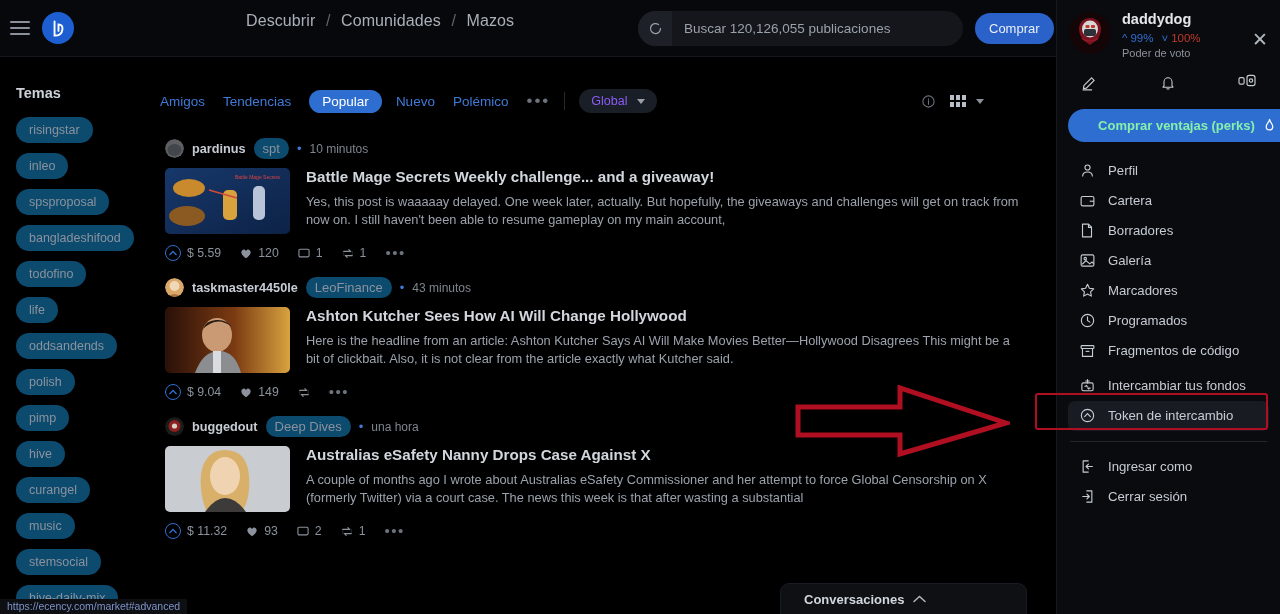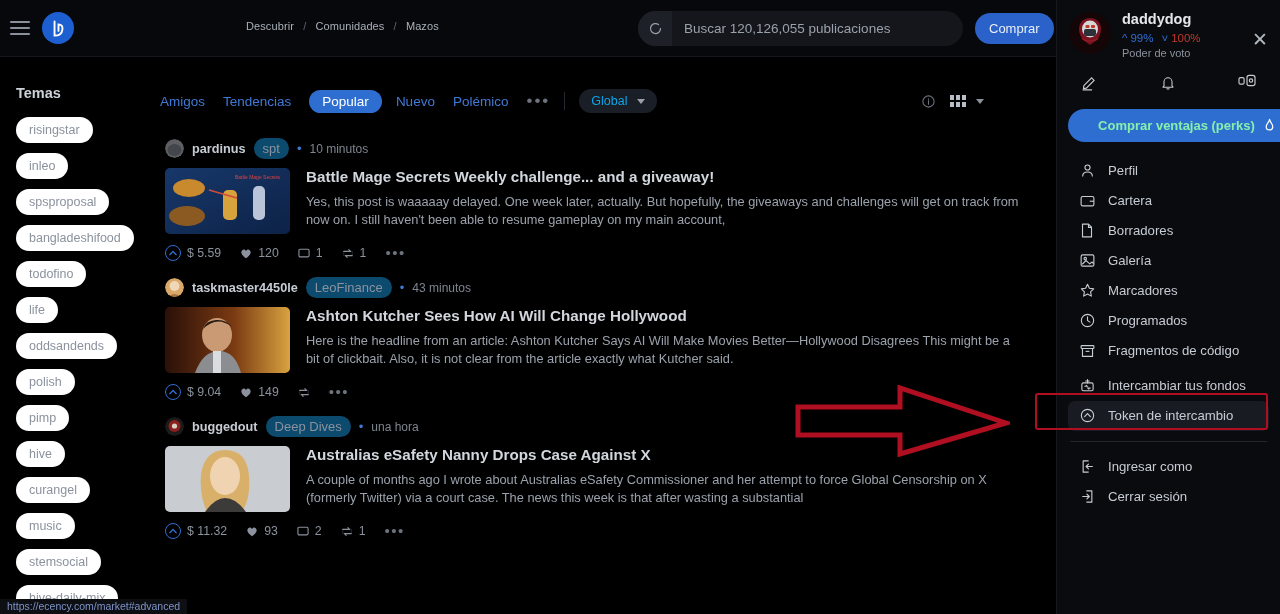--- a/index.html
+++ b/index.html
@@ -23,22 +23,22 @@
                display:flex; flex-direction:column; justify-content:space-between; cursor:pointer;}
   .hamburger span { display:block; height:2px; background:#8b919c; border-radius:2px;}
   .logo {
     width: 32px; height: 32px; border-radius: 50%;
     background: #1d5fd1;
     display: flex; align-items: center; justify-content: center;
     flex: 0 0 auto;
   }
   .logo svg { width: 19px; height: 19px; }
   .breadcrumb {
-    position:absolute; left: 246px; top: 20px;
-    font-size: 11px; color: #a9b0ba; letter-spacing:.1px;
+    position:absolute; left: 246px; top: 12px;
+    font-size: 16px; color: #a9b0ba; letter-spacing:.1px;
   }
   .breadcrumb .sep { color:#5d646f; margin:0 6px; }
   .breadcrumb .crumb { cursor:pointer; }
 
   .searchwrap {
     position:absolute; left:638px; top:11px;
     width:325px; height:35px;
     background:#14161b; border-radius:18px;
     display:flex; align-items:center;
   }
@@ -60,38 +60,38 @@
   }
 
   
   .sidebar {
     position:absolute; left:0; top:57px; width:160px; height:557px;
     background:#000; padding-top:28px;
   }
   .sidebar h3 { font-size:14.5px; color:#cdd2d9; font-weight:bold; margin-left:16px; margin-bottom:16px;}
   .topic {
     display:inline-block; margin:0 0 10px 16px;
-    background:#ffffff; color:#8b929d;
+    background:#0c4a6e; color:#8b929d;
     font-size:12.5px; padding:6px 13px; border-radius:14px;
     cursor:pointer; white-space:nowrap;
   }
 
   
   .filters {
     position:absolute; left:160px; top:84px; width:860px; height:34px;
     display:flex; align-items:center;
   }
   .filt { color:#3f7ad6; font-size:13.5px; margin-right:18px; cursor:pointer;}
   .filt.active {
     background:#2f6ed1; color:#fff; padding:4px 13px; border-radius:13px; margin-right:14px;
   }
   .dots3 { color:#6d737d; font-size:17px; letter-spacing:2px; margin-right:14px; cursor:pointer; line-height:10px;}
   .vdiv { width:1px; height:18px; background:#242830; margin-right:14px;}
   .globalsel {
-    background:#1a1e26; color:#0ea5e9; font-size:12.5px;
+    background:#1a1e26; color:#8b5cf6; font-size:12.5px;
     padding:5px 12px; border-radius:14px; cursor:pointer;
     display:flex; align-items:center; gap:10px;
   }
   .caret { width:0;height:0;border-left:4px solid transparent;border-right:4px solid transparent;border-top:5px solid #9aa1ab;}
   .filters-right { margin-left:auto; display:flex; align-items:center; gap:14px; padding-right:36px;}
   .ico-btn{cursor:pointer; display:flex; align-items:center;}
 
   
   .feed { position:absolute; left:160px; top:128px; width:860px; height:486px; overflow:hidden; }
   .post { padding: 10px 0 6px 0; }
@@ -426,20 +426,26 @@
             </svg>
             <span>1</span>
           </div>
           <div class="pf" style="letter-spacing:1.5px;line-height:8px;font-size:15px;color:#6d737d;">
             <span>•••</span>
           </div>
         </div>
       </div>
     </div>
 
+  <div class="convo">
+    <span class="convo-t">Conversaciones</span>
+    <svg width="13" height="8" viewBox="0 0 13 8" fill="none" stroke="#b0b6be" stroke-width="1.5">
+      <path d="M1 6.5 L6.5 1.5 L12 6.5" stroke-linecap="round"></path>
+    </svg>
+  </div>
 
   <div class="panel">
     <div class="panel-head">
       <svg class="avatar-lg" viewBox="0 0 42 42">
         <circle cx="21" cy="21" r="21" fill="#140507"></circle>
         <path d="M21 6c7 0 11 5 11 11 0 6-3 11-11 16-8-5-11-10-11-16C10 11 14 6 21 6z" fill="#7a1220"></path>
         <ellipse cx="21" cy="17" rx="8" ry="8.5" fill="#d8d8d8"></ellipse>
         <rect x="15" y="17" width="12" height="7" rx="2" fill="#2c3038"></rect>
         <rect x="16.5" y="13" width="4" height="3" rx="1" fill="#c0392b"></rect>
         <rect x="22" y="13" width="4" height="3" rx="1" fill="#c0392b"></rect>

